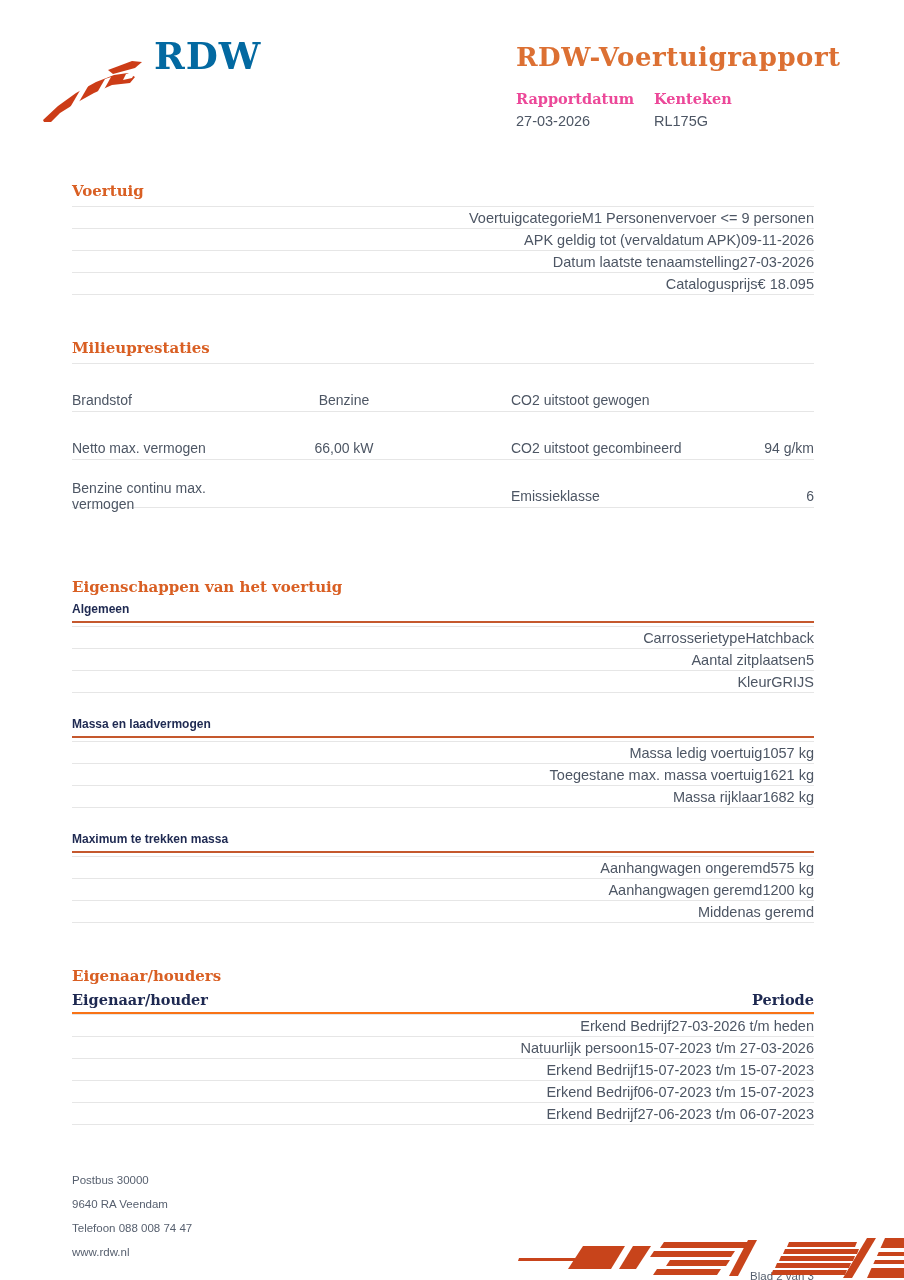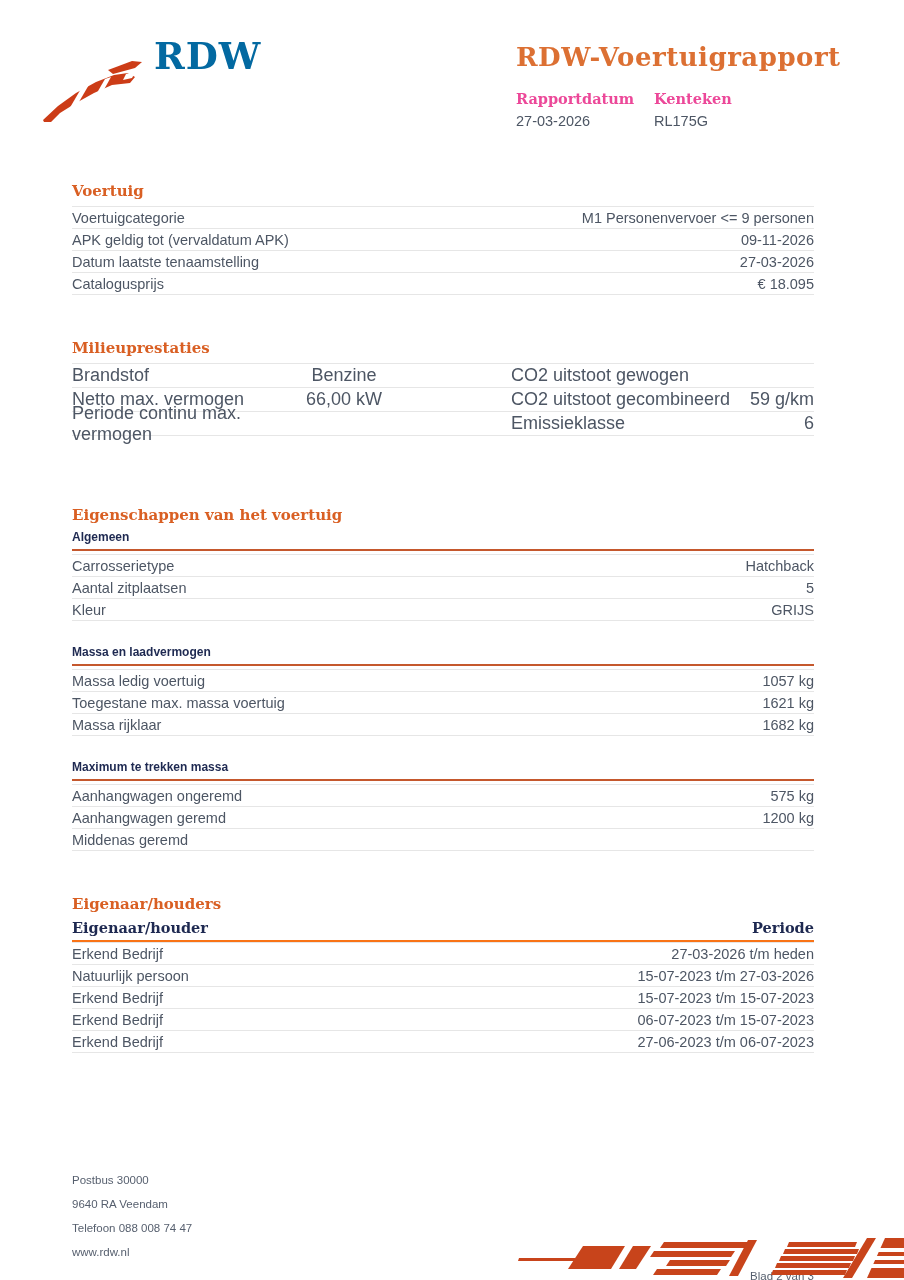--- a/index.html
+++ b/index.html
@@ -42,32 +42,33 @@
 
   
   .content { position: absolute; left: 72px; top: 182px; width: 742px; }
   .section-title {
     font-family: "DejaVu Serif", serif;
     font-weight: bold; font-size: 15px; color: #d95f23;
     margin-bottom: 6px;
   }
   .rows { border-top: 1px solid #e6e6e6; }
   .row {
-    display: flex; justify-content: space-between; align-items: center;
+    display: flex; justify-content: flex-end; align-items: center;
     height: 21px; border-bottom: 1px solid #e6e6e6;
     font-size: 14.5px;
   }
   .row .label { white-space: nowrap; }
   .row .value { white-space: nowrap; text-align: right; }
 
   
   .row-milieu {
     display: flex; align-items: center;
     height: 23px; border-bottom: 1px solid #e6e6e6;
-    font-size: 18px;
+    font-size: 14px;
+    margin-top: 24px;
   }
   .row-milieu .c-label1 { width: 192px; }
   .row-milieu .c-value1 { width: 160px; text-align: center; }
   .row-milieu .c-spacer { width: 87px; }
   .row-milieu .c-label2 { flex: 1; }
   .row-milieu .c-value2 { text-align: right; white-space: nowrap; }
 
   .gap-44 { margin-top: 44px; }
   .gap-70 { margin-top: 70px; }
   .gap-24 { margin-top: 24px; }
@@ -161,24 +162,24 @@
           <span class="c-value1">Benzine</span>
           <span class="c-spacer"></span>
           <span class="c-label2">CO2 uitstoot gewogen</span>
           <span class="c-value2"></span>
         </div>
         <div class="row-milieu">
           <span class="c-label1">Netto max. vermogen</span>
           <span class="c-value1">66,00 kW</span>
           <span class="c-spacer"></span>
           <span class="c-label2">CO2 uitstoot gecombineerd</span>
-          <span class="c-value2">59 g/km</span>
+          <span class="c-value2">94 g/km</span>
         </div>
         <div class="row-milieu">
-          <span class="c-label1">Periode continu max. vermogen</span>
+          <span class="c-label1">Benzine continu max. vermogen</span>
           <span class="c-value1"></span>
           <span class="c-spacer"></span>
           <span class="c-label2">Emissieklasse</span>
           <span class="c-value2">6</span>
         </div>
       </div>
     </div>
 
     <div class="section gap-70">
       <div class="section-title">Eigenschappen van het voertuig</div>

